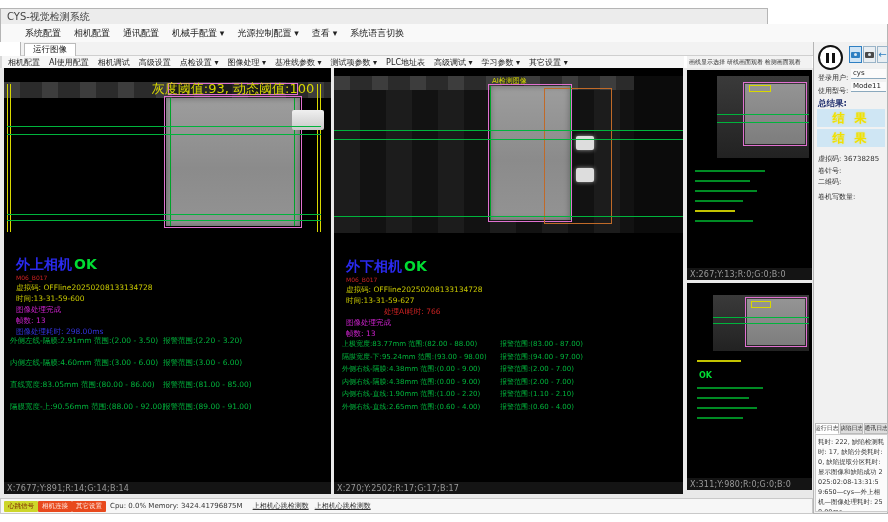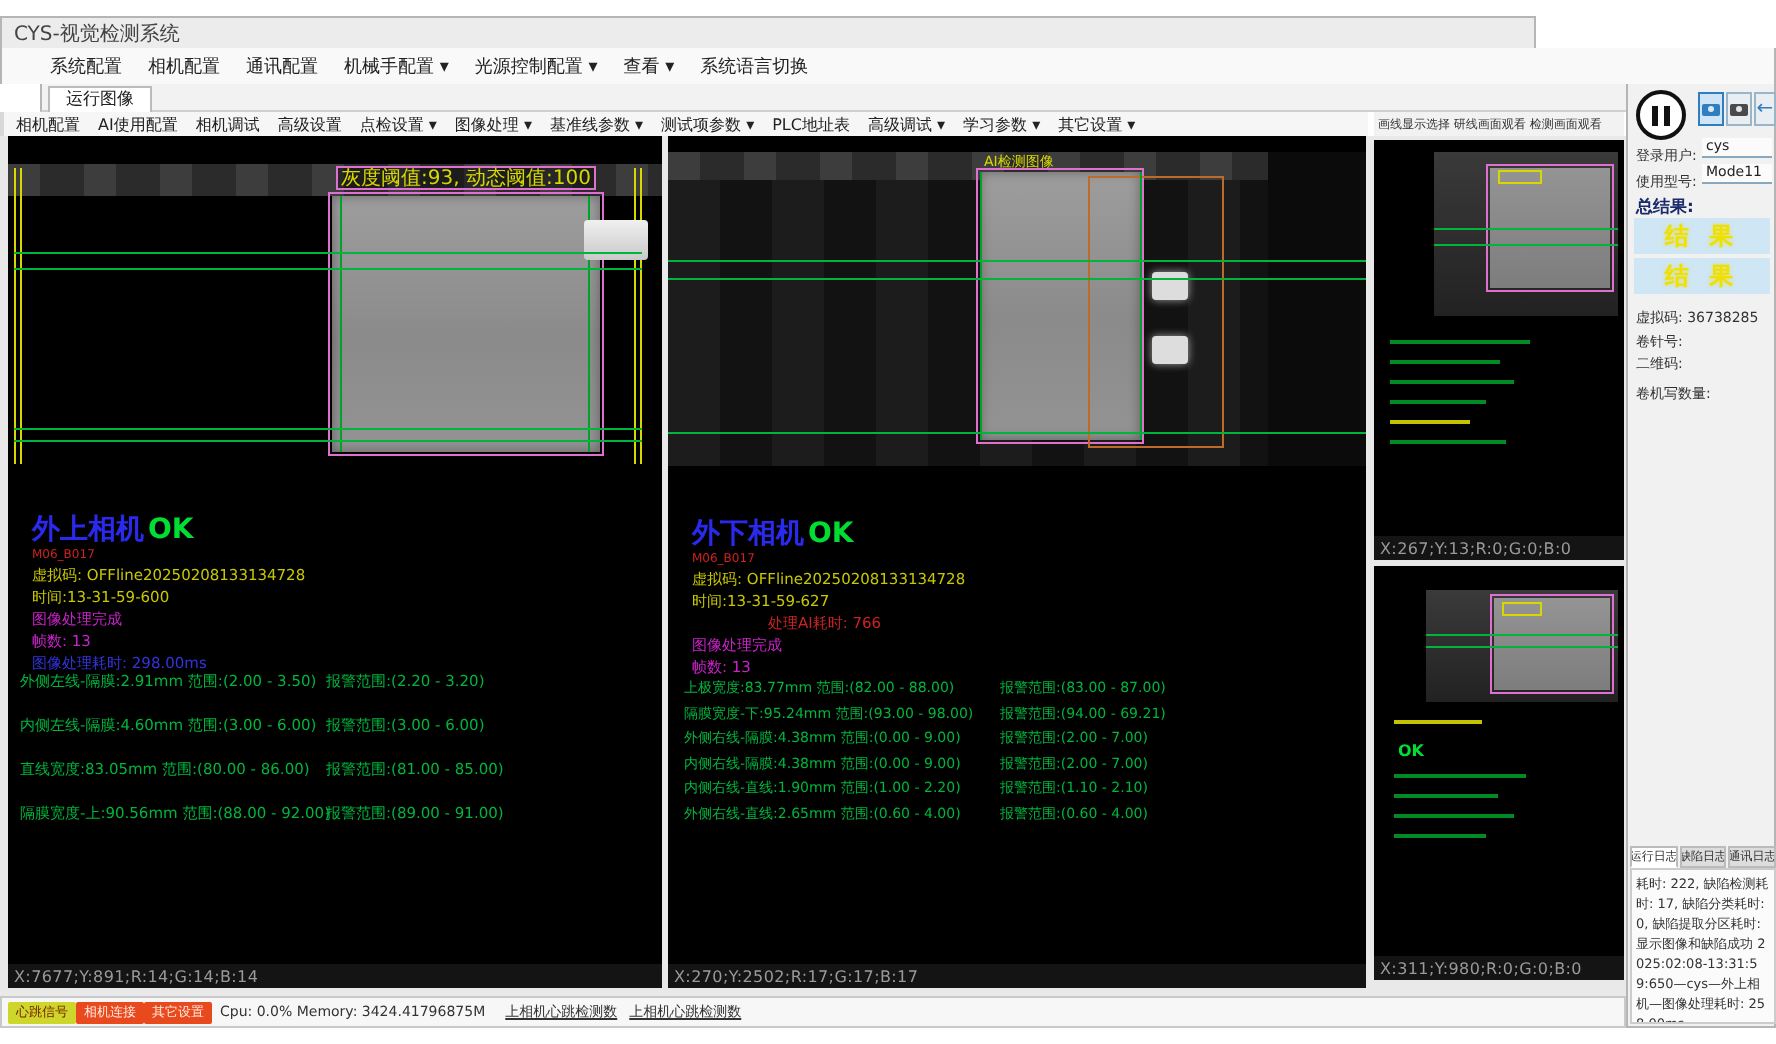--- a/index.html
+++ b/index.html
@@ -53,21 +53,21 @@
   .pink-rect   { position:absolute; border:1px solid #e070d0; }
   .orange-rect { position:absolute; border:1px solid #c06a28; }
   .hline { position:absolute; height:1px; background:#00b43c; }
   .vline { position:absolute; width:1px; }
   .v-green { background:#00a32a; }
   .v-yellow { background:#d8d800; }
   .blob { position:absolute; background:#ddd; border-radius:2px; box-shadow:0 0 4px rgba(255,255,255,.6); }
   .connector { position:absolute; background:linear-gradient(180deg,#f0f0f0,#c9c9c9); border-radius:2px; }
 
   .overlay-tag { position:absolute; border:1px solid #e070d0; background:rgba(0,0,0,.35); color:#d8d800;
-                 font-size:10px; display:flex; align-items:center; justify-content:center; white-space:nowrap; }
+                 font-size:13px; display:flex; align-items:center; justify-content:center; white-space:nowrap; }
   .ai-label { position:absolute; color:#d8d800; font-size:7px; white-space:nowrap; }
 
   
   .cam-info { position:absolute; white-space:nowrap; }
   .cam-title { font-size:14px; font-weight:bold; color:#2a2aee; font-family:"DejaVu Serif", serif; }
   .cam-title .ok { color:#00dd33; font-family:"DejaVu Sans", sans-serif; margin-left:2px; }
   .cline { font-size:7.5px; line-height:11px; }
   .c-red     { color:#cc2222; font-size:6px; line-height:8px; }
   .c-yellow  { color:#c8c800; }
   .c-magenta { color:#cc22cc; }
@@ -245,21 +245,21 @@
       <div class="cline c-magenta">帧数: 13</div>
     </div>
 
     <div class="meas" id="meas-mid" style="left:8px; top:271px; width:336px; font-size:7px;">
         <div class="meas-row" style="height: 12.5px;">
           <span class="val">上极宽度:83.77mm 范围:(82.00 - 88.00)</span>
           <span class="alarm" style="left: 158px;">报警范围:(83.00 - 87.00)</span>
         </div>
         <div class="meas-row" style="height: 12.5px;">
           <span class="val">隔膜宽度-下:95.24mm 范围:(93.00 - 98.00)</span>
-          <span class="alarm" style="left: 158px;">报警范围:(94.00 - 69.21)</span>
+          <span class="alarm" style="left: 158px;">报警范围:(94.00 - 97.00)</span>
         </div>
         <div class="meas-row" style="height: 12.5px;">
           <span class="val">外侧右线-隔膜:4.38mm 范围:(0.00 - 9.00)</span>
           <span class="alarm" style="left: 158px;">报警范围:(2.00 - 7.00)</span>
         </div>
         <div class="meas-row" style="height: 12.5px;">
           <span class="val">内侧右线-隔膜:4.38mm 范围:(0.00 - 9.00)</span>
           <span class="alarm" style="left: 158px;">报警范围:(2.00 - 7.00)</span>
         </div>
         <div class="meas-row" style="height: 12.5px;">

